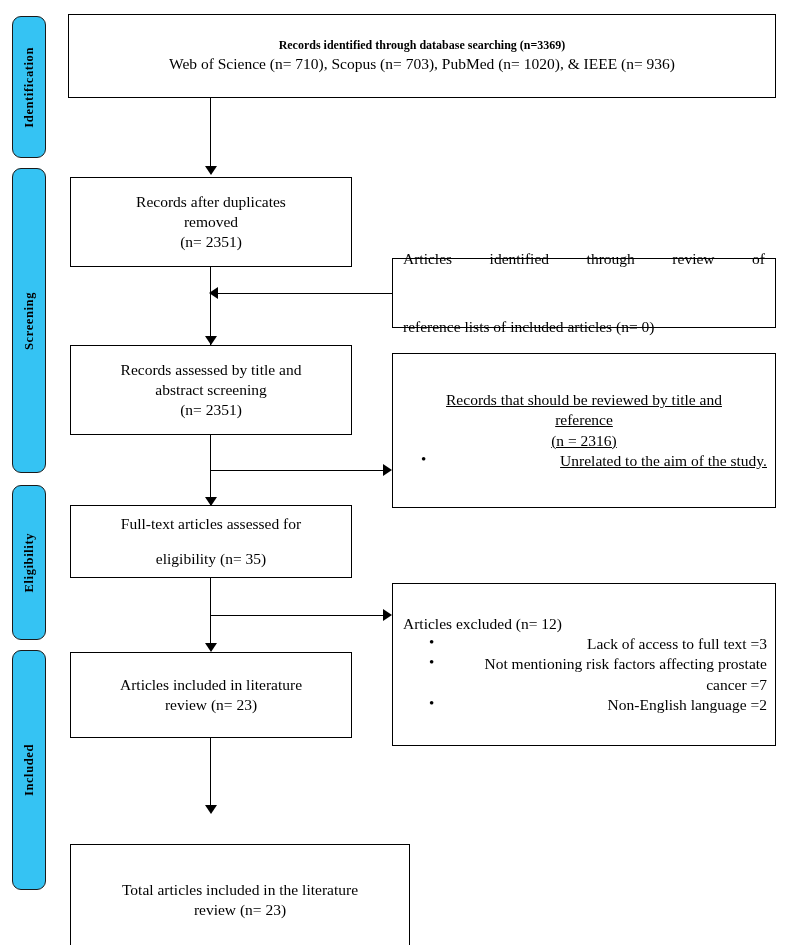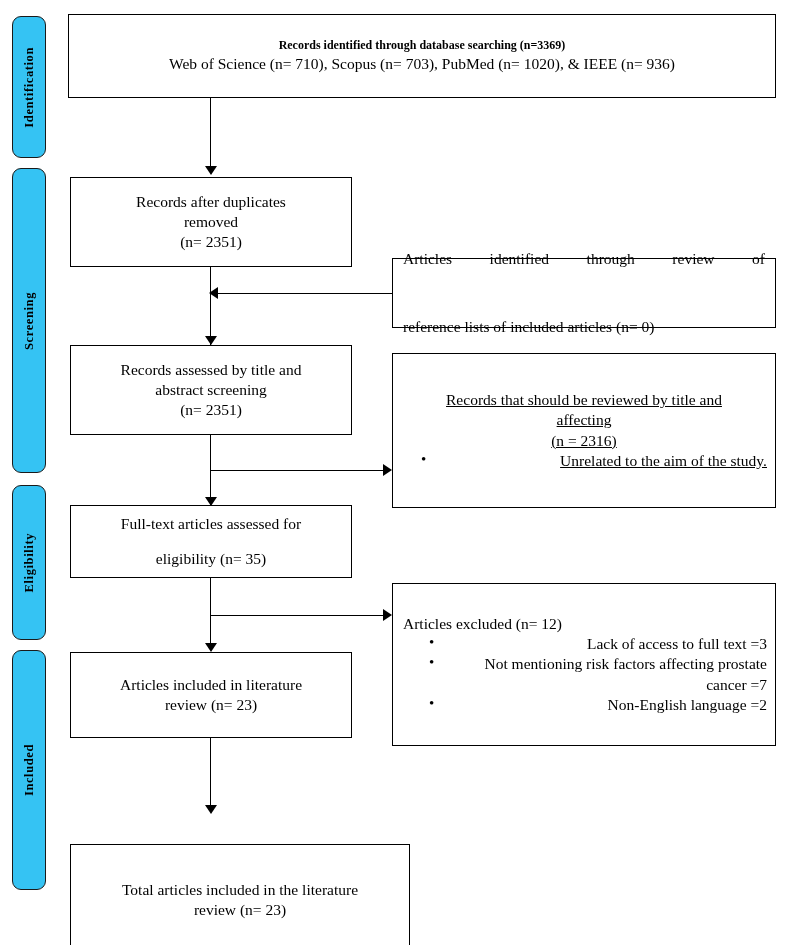--- a/index.html
+++ b/index.html
@@ -195,21 +195,21 @@
 
   <div class="vline" style="left:210px; top:435px; width:0; height:37px;"></div>
   <div class="hline" style="left:210px; top:470px; width:175px;"></div>
   <div class="arrow-right" style="left:383px; top:464px;"></div>
 
   <div class="vline" style="left:210px; top:435px; height:70px;"></div>
   <div class="arrow-down" style="left:205px; top:497px;"></div>
 
   <div class="node" style="left:392px; top:353px; width:384px; height:155px;text-decoration:underline;">
     <div class="line">Records that should be reviewed by title and</div>
-    <div class="line">affecting</div>
+    <div class="line">reference</div>
     <div class="line">(n = 2316)</div>
     <ul class="bullets">
       <li>Unrelated to the aim of the study.</li>
     </ul>
   </div>
 
   <div class="node" style="left:70px; top:505px; width:282px; height:73px;gap:15px;">
     <div class="line">Full-text articles assessed for</div>
     <div class="line">eligibility  (n= 35)</div>
   </div>

